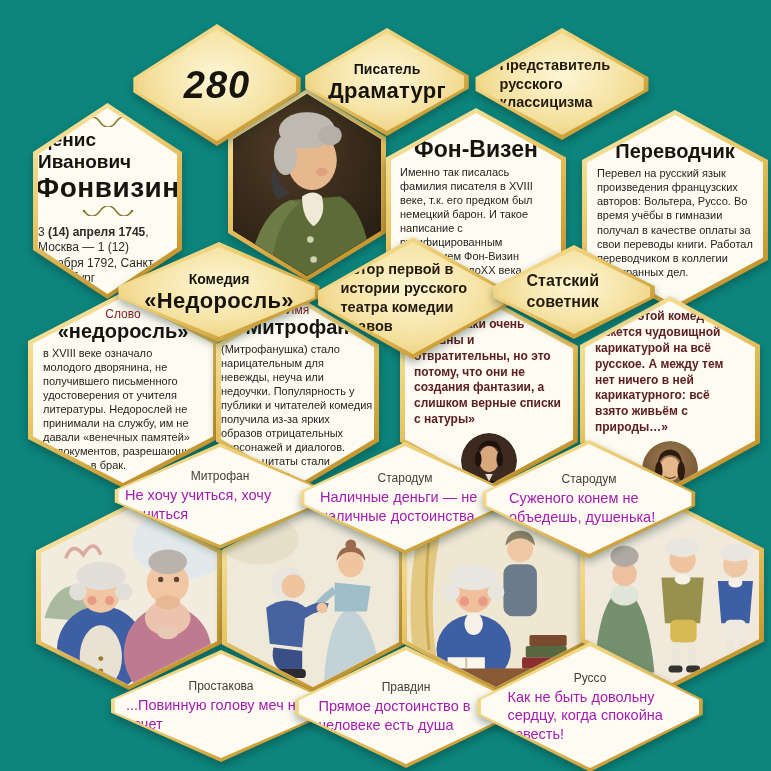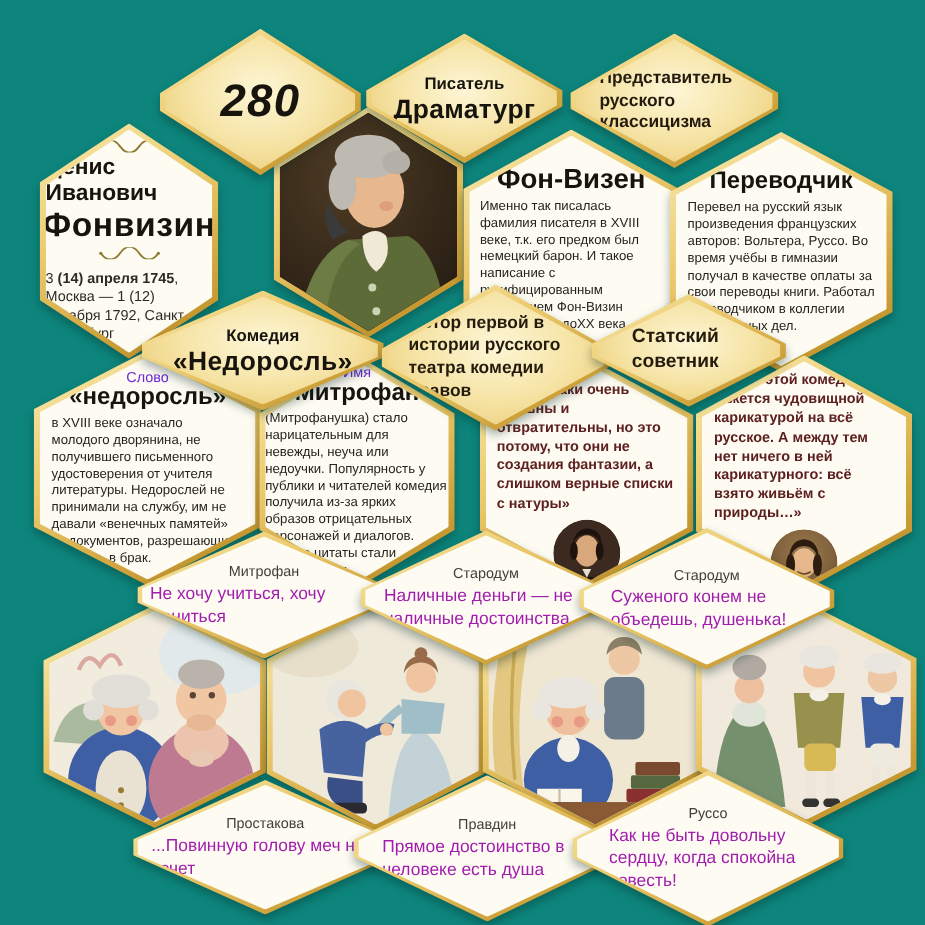--- a/index.html
+++ b/index.html
@@ -27,21 +27,21 @@
   .big-num{font-size:38px;font-weight:bold;font-style:italic;color:#17140e;line-height:1;letter-spacing:1px;}
   .badge-cap{font-size:15px;font-weight:bold;font-style:italic;color:#17140e;line-height:1.15;margin-top:2px;}
   .badge-small{font-size:14px;font-weight:bold;color:#17140e;line-height:1.2;}
   .badge-big{font-size:22px;font-weight:bold;color:#17140e;line-height:1.1;margin-top:2px;letter-spacing:.3px;}
   .badge-text{font-size:14.5px;font-weight:bold;color:#241b0d;line-height:1.3;max-width:150px;}
   .name-line1{font-size:19px;font-weight:bold;color:#17140e;line-height:1.15;}
   .name-line2{font-size:28px;font-weight:bold;color:#17140e;line-height:1.1;letter-spacing:.5px;}
   .dates{font-size:12px;color:#2e2b26;line-height:1.3;margin-top:7px;max-width:150px;}
   .card-title{font-size:23px;font-weight:bold;color:#17140e;line-height:1.05;margin-bottom:4px;}
   .card-title.sm{font-size:20px;}
-  .card-label{font-size:12px;color:#6d28d9;line-height:1.1;}
+  .card-label{font-size:12px;color:#7f1d1d;line-height:1.1;}
   .card-body{font-size:11px;color:#27241f;line-height:1.28;max-width:158px;}
   .critic-name{font-size:12px;color:#3c3933;margin-bottom:4px;}
   .critic-quote{font-size:12px;font-weight:bold;color:#5d2020;line-height:1.32;max-width:150px;}
   .speaker{font-size:12px;color:#434039;margin-bottom:3px;}
   .quote-text{font-size:14.5px;font-weight:normal;color:#a21caf;line-height:1.25;max-width:190px;}
   .portrait-circle{width:56px;height:56px;border-radius:50%;overflow:hidden;margin-top:5px;flex:0 0 auto;}
   .orn{margin:2px 0;}
   .scene-svg{position:absolute;inset:0;width:100%;height:100%;}
 </style>
 </head>
@@ -123,21 +123,21 @@
 
   <div class="piece white z1" style="left:386px;top:108px;width:180px;height:198px">
     <div class="rim hexclip">
         <div class="face hexclip">
       <div class="card-title">Фон-Визен</div>
       <div class="card-body" style="max-width:152px">Именно так писалась фамилия писателя в XVIII веке, т.к. его предком был немецкий барон. И такое написание с русифицированным окончанием Фон-Визин сохранялось доXX века.</div>
     </div>
       </div>
   </div>
 
-  <div class="piece white z1" style="left:558px;top:110px;width:186px;height:200px">
+  <div class="piece white z1" style="left:582px;top:110px;width:186px;height:200px">
     <div class="rim hexclip">
         <div class="face hexclip">
       <div class="card-title sm">Переводчик</div>
       <div class="card-body" style="max-width:156px">Перевел на русский язык произведения французских авторов: Вольтера, Руссо. Во время учёбы в гимназии получал в качестве оплаты за свои переводы книги. Работал переводчиком в коллегии иностранных дел.</div>
     </div>
       </div>
   </div>
 
   <div class="piece gold z3" style="left:112px;top:242px;width:214px;height:100px">
     <div class="rim diaclip">

